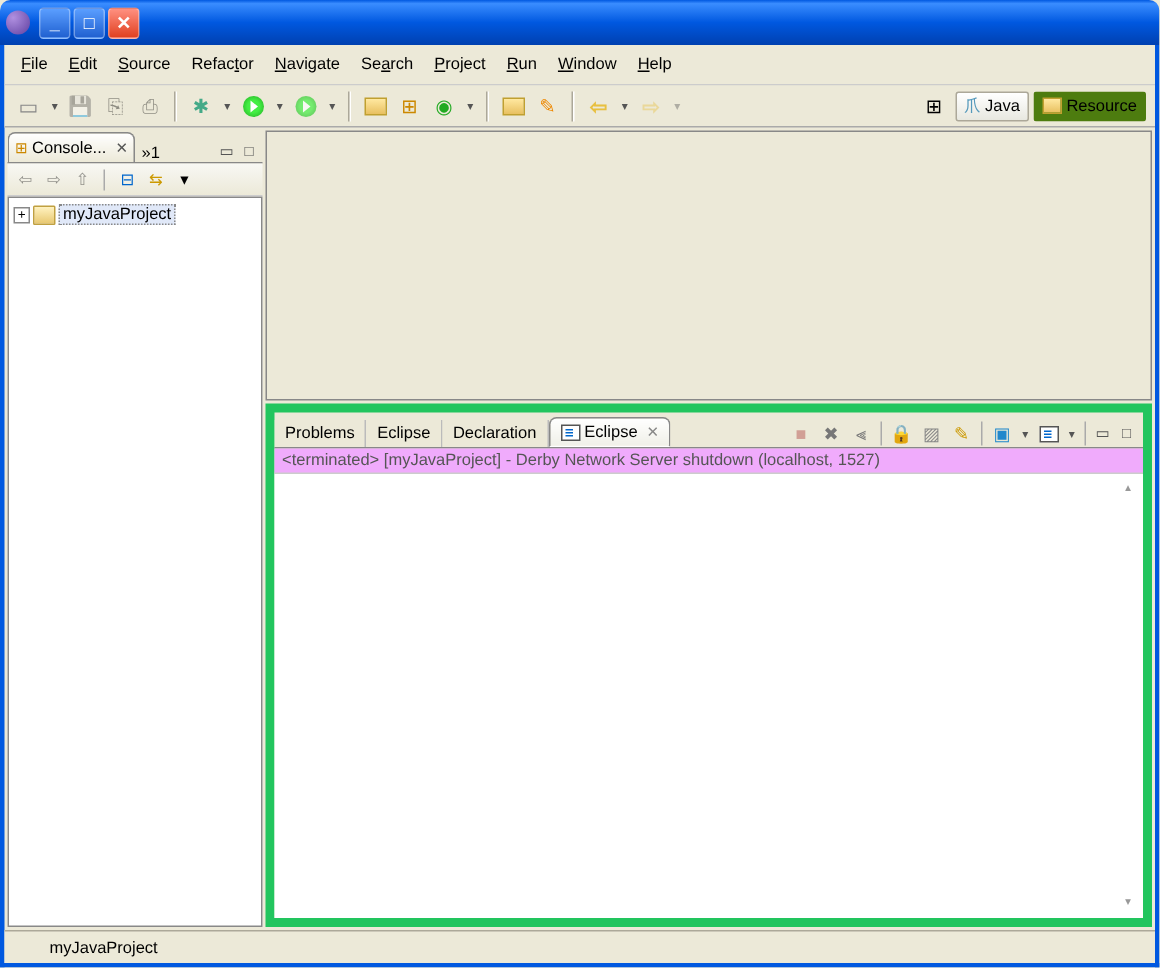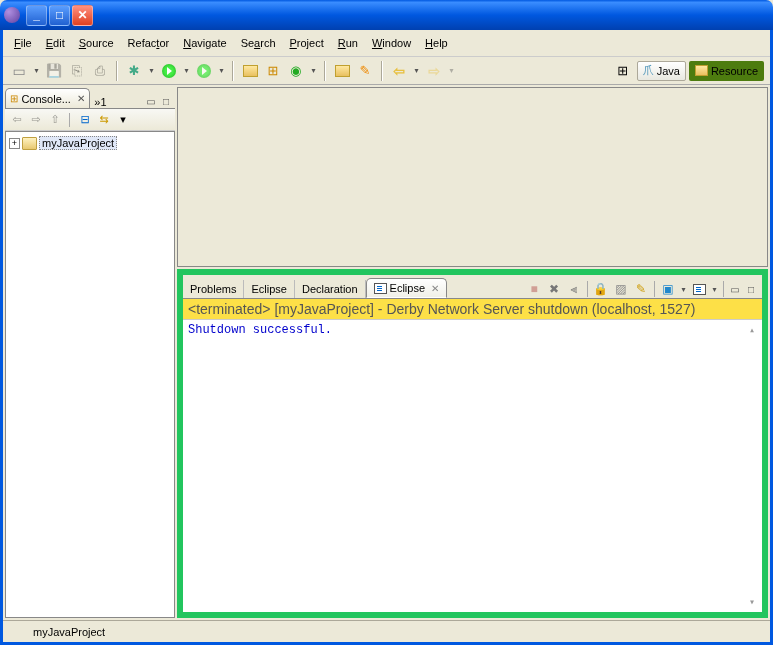--- a/index.html
+++ b/index.html
@@ -52,21 +52,21 @@
 .bottom-views { flex: 1; display: flex; flex-direction: column; border: 6px solid #22c55e; background: #ece9d8; min-height: 0; }
 .bottom-tabs-row { height: 24px; display: flex; align-items: flex-end; border-bottom: 1px solid #888; overflow: hidden; }
 .bottom-tab { padding: 3px 7px; background: #ece9d8; border-right: 1px solid #bbb; font-size: 11px; cursor: default; white-space: nowrap; }
 .bottom-tab.active { background: linear-gradient(to bottom, #fff, #f0f0e8); border: 1px solid #888; border-bottom: 1px solid #fff; border-radius: 5px 5px 0 0; display: flex; align-items: center; gap: 3px; }
 .console-icon { width: 13px; height: 11px; background: #fff; border: 1px solid #555; position: relative; }
 .console-icon::after { content: ''; position: absolute; top: 2px; left: 2px; width: 5px; height: 1px; background: #06c; box-shadow: 0 2px 0 #06c, 0 4px 0 #06c; }
 .bottom-toolbar { margin-left: auto; display: flex; align-items: center; gap: 2px; padding-right: 4px; }
 .bt-btn { width: 18px; height: 18px; display: flex; align-items: center; justify-content: center; font-size: 12px; }
 .bt-sep { width: 1px; height: 16px; background: #aaa; margin: 0 2px; }
 
-.console-desc { padding: 2px 5px; background: #fde047; font-size: 14px; color: #555; border-bottom: 1px solid #ccc; }
+.console-desc { padding: 2px 5px; background: #f0abfc; font-size: 11px; color: #555; border-bottom: 1px solid #ccc; }
 .console-output { flex: 1; background: white; padding: 3px 5px; font-family: 'Courier New', monospace; font-size: 12px; color: #0000cc; overflow: auto; position: relative; }
 .scroll-hint { position: absolute; right: 2px; width: 16px; height: 16px; display: flex; align-items: center; justify-content: center; color: #999; font-size: 10px; }
 .scroll-up { top: 2px; }
 .scroll-dn { bottom: 2px; }
 
 .statusbar { height: 22px; background: #ece9d8; border-top: 1px solid #aca899; display: flex; align-items: center; padding: 0 10px; }
 .status-seg { padding: 2px 10px; margin-left: 10px; }
 
 .icon-new { color: #888; font-size: 14px; }
 .icon-run { background: radial-gradient(circle, #4e4 40%, #2a2 100%); width: 14px; height: 14px; border-radius: 50%; position: relative; }
@@ -242,21 +242,20 @@
                 <div class="console-icon"></div>
               </div>
           <div class="tb-drop">▾</div>
           <div class="bt-sep"></div>
           <div class="view-ctrl">▭</div>
           <div class="view-ctrl">□</div>
         </div>
       </div>
       <div class="console-desc">&lt;terminated&gt; [myJavaProject] - Derby Network Server shutdown (localhost, 1527)</div>
       <div class="console-output">
-        <span>Shutdown successful.</span>
         <div class="scroll-hint scroll-up">▴</div>
         <div class="scroll-hint scroll-dn">▾</div>
       </div>
     </div>
   </div>
 </div>
 
 <div class="statusbar">
   <div class="status-seg">myJavaProject</div>
 </div>

